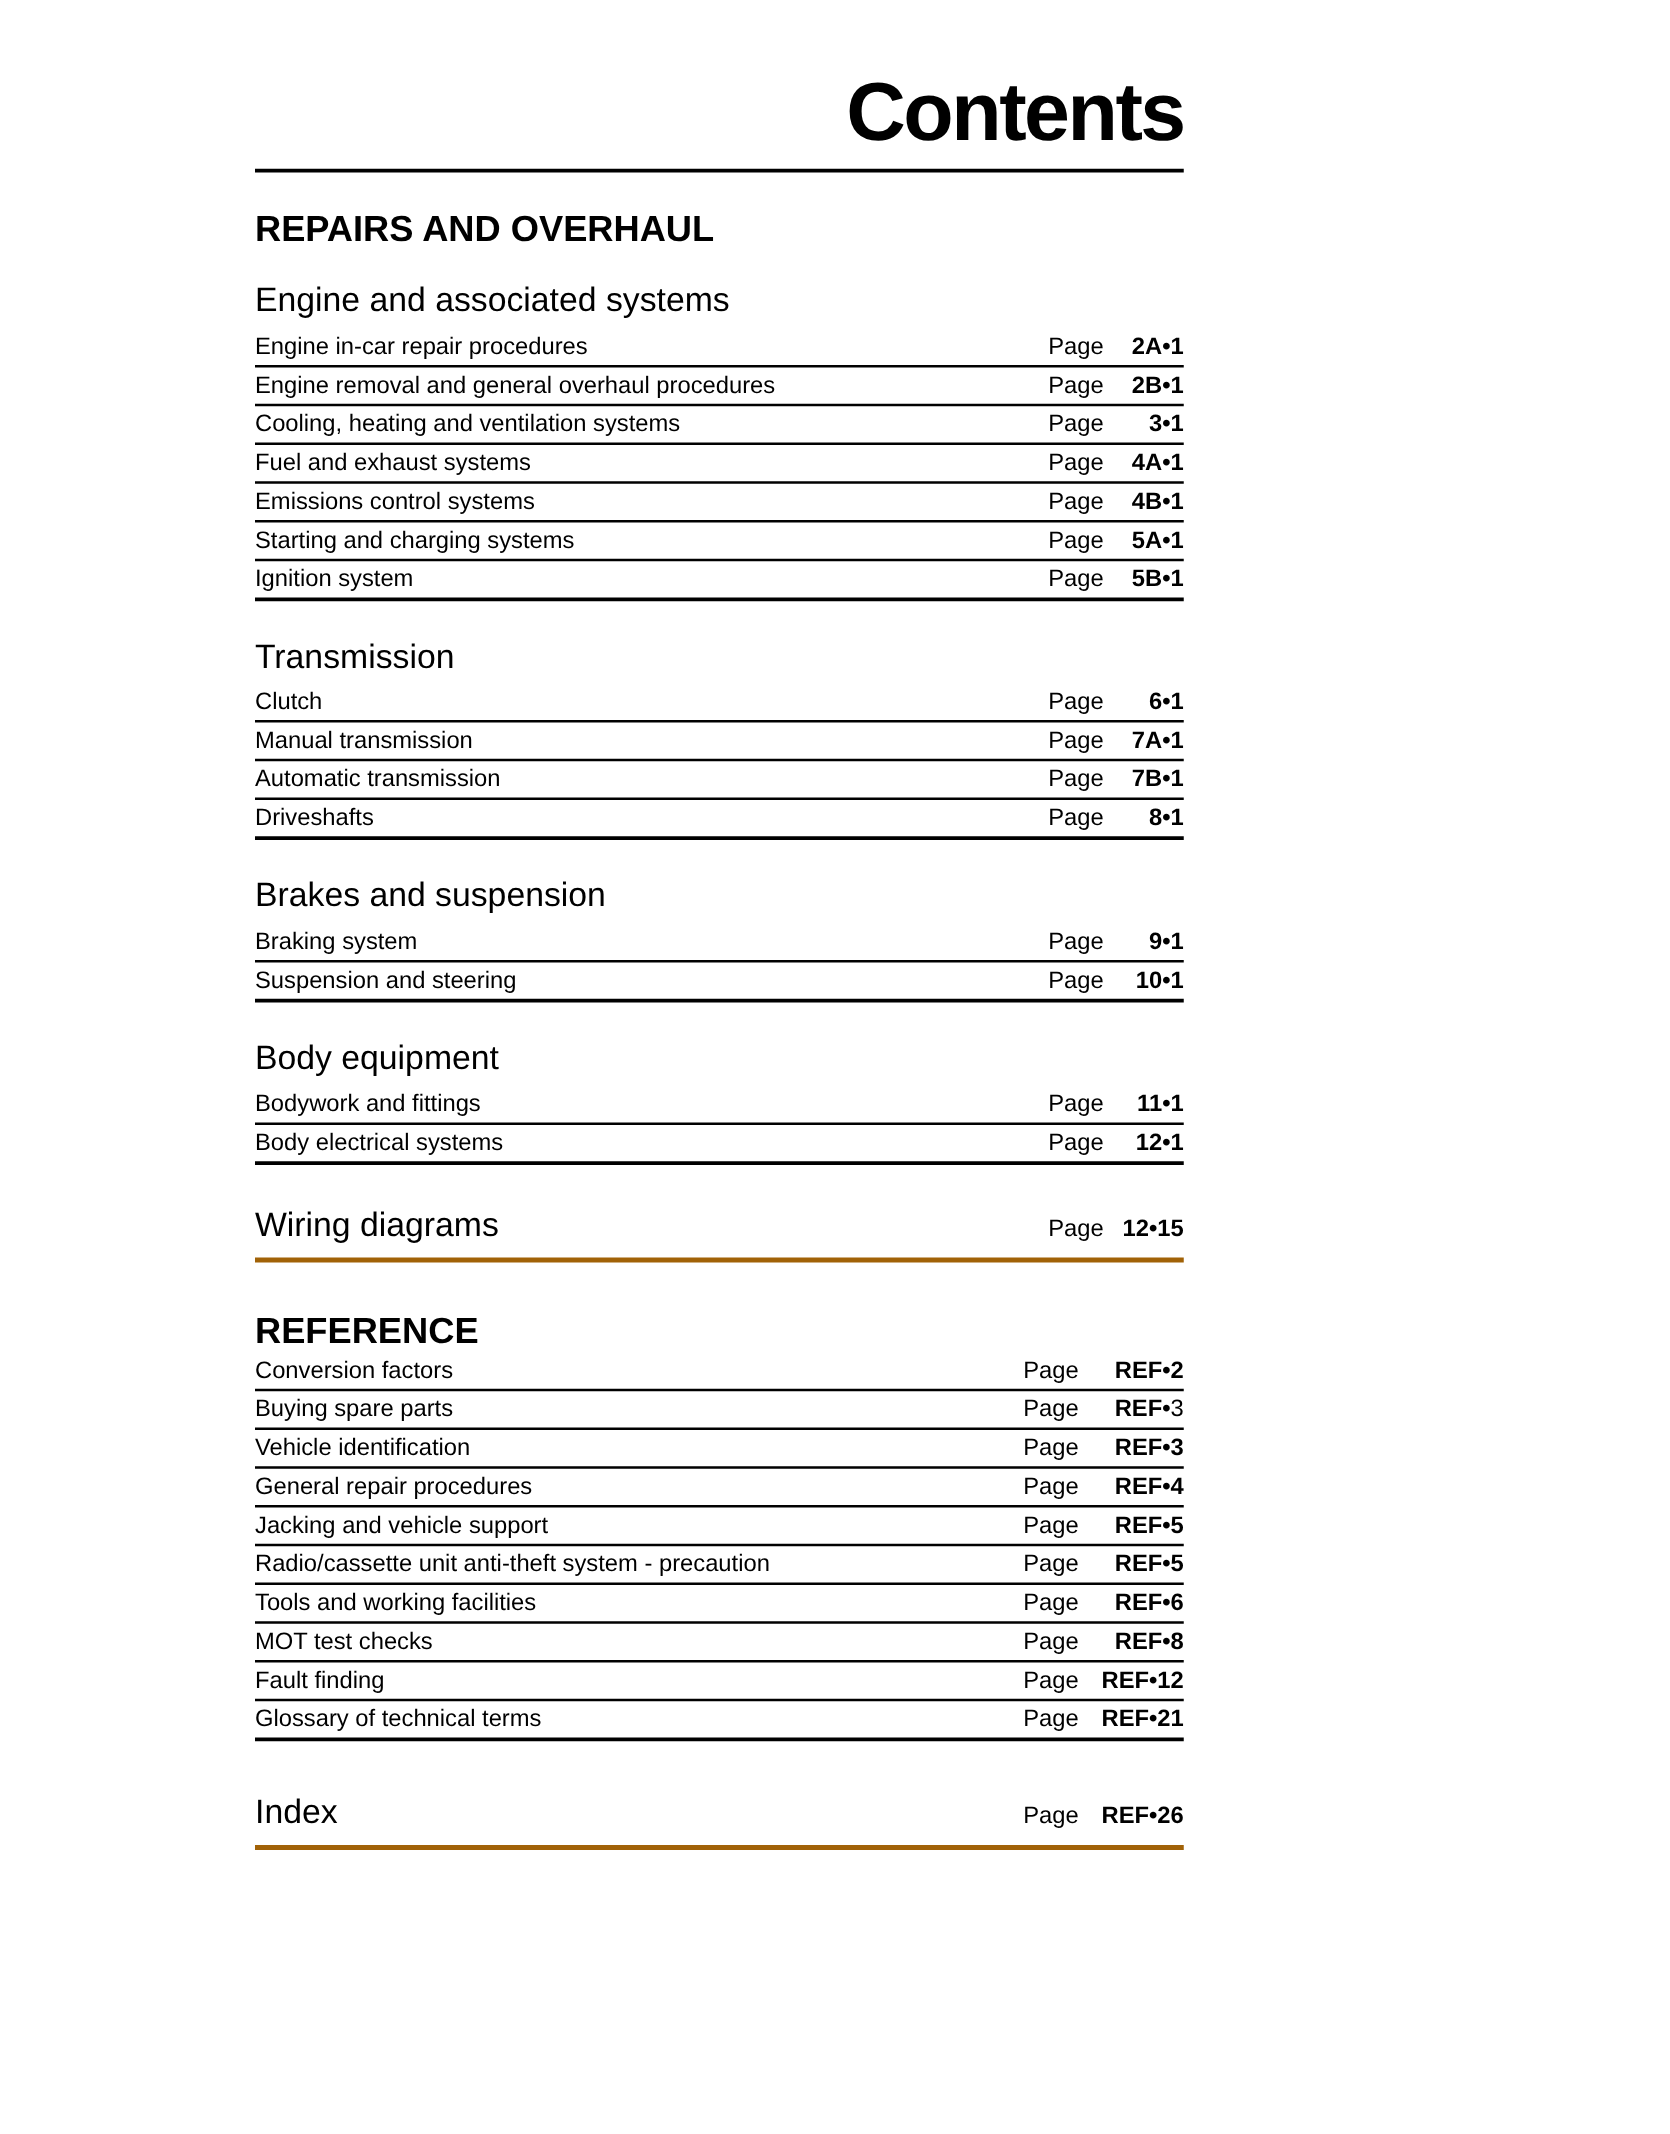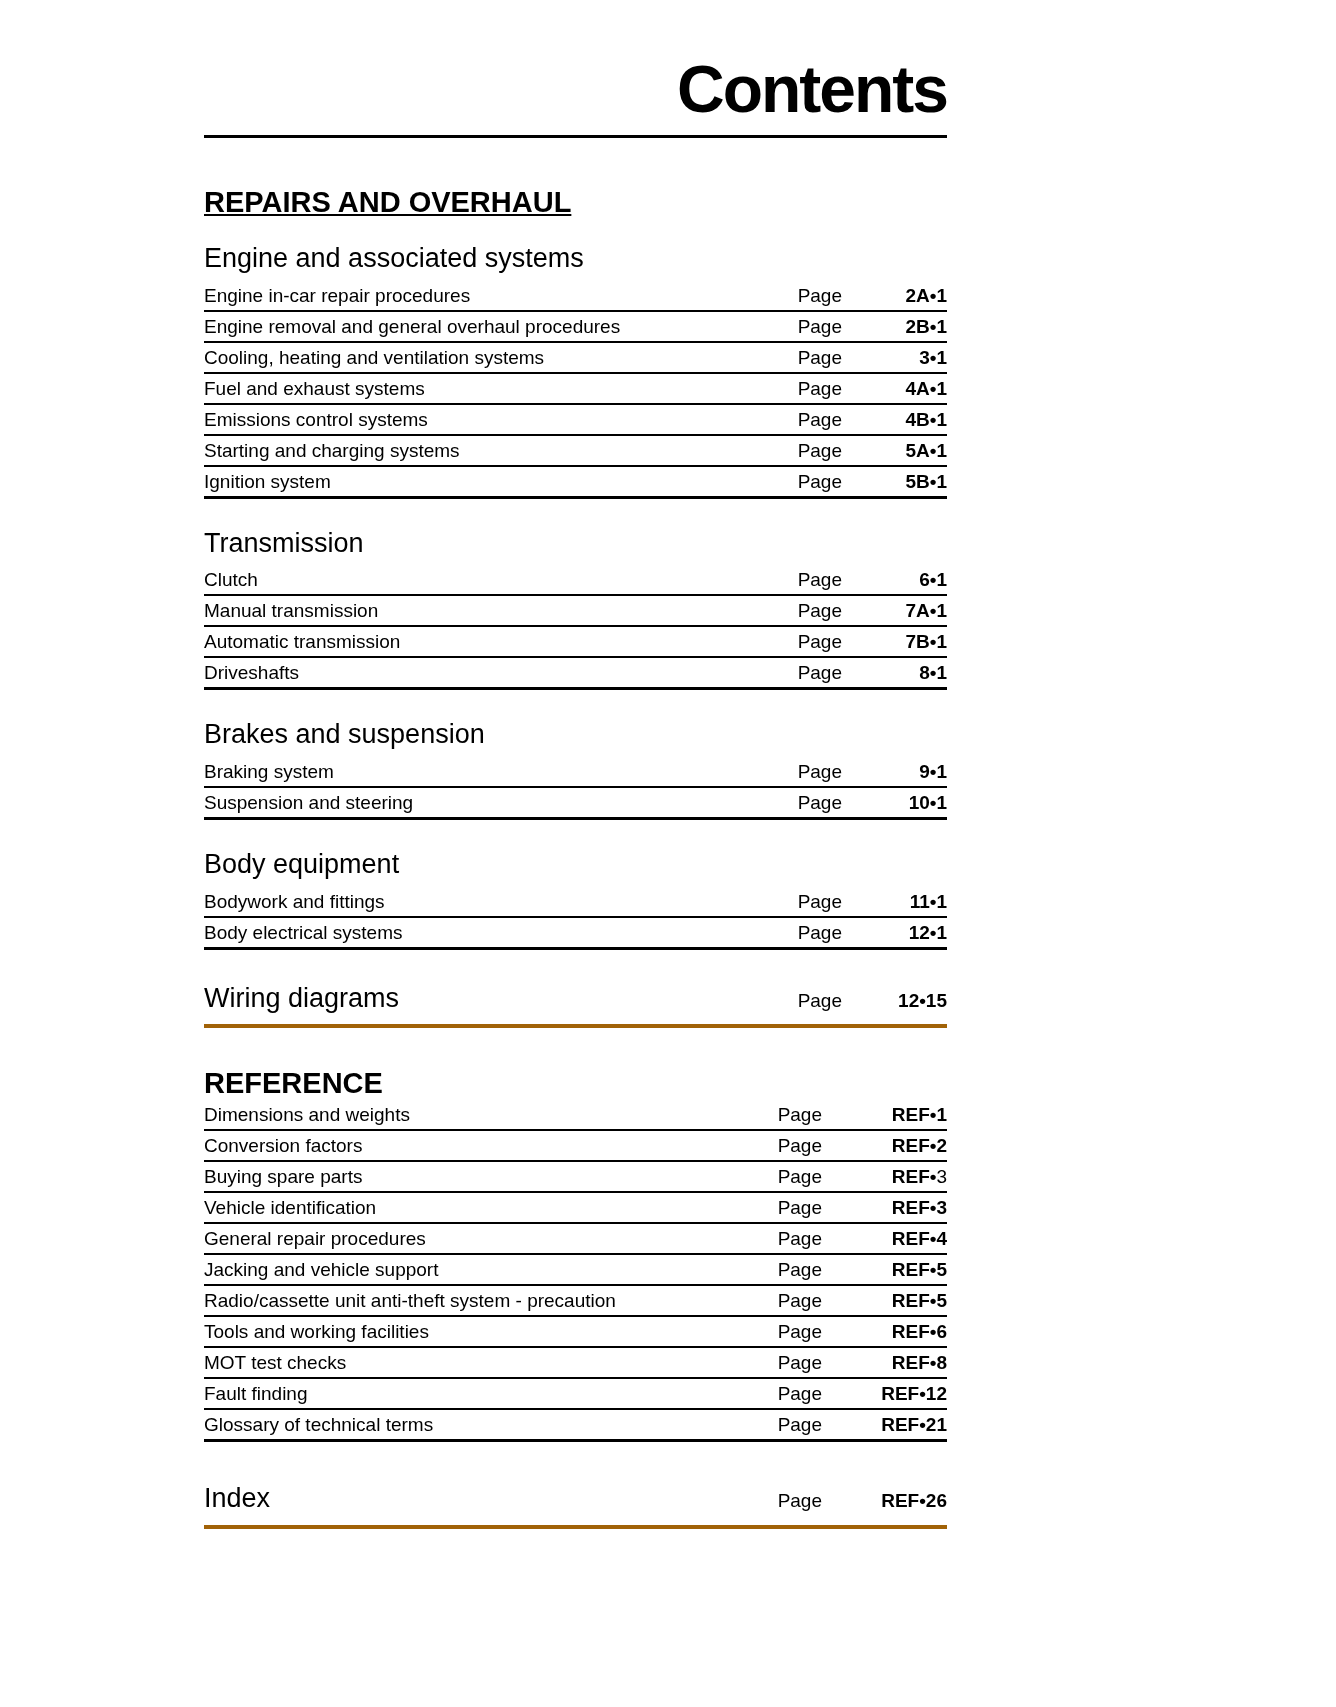--- a/index.html
+++ b/index.html
@@ -26,21 +26,21 @@
     line-height:1;
   }
   .title-rule { border-bottom:3px solid #000; margin-top:13px; }
   
   .caps-heading {
     font-size:29px;
     font-weight:700;
     line-height:1.1;
     margin:0;
   }
-  .repairs-header { margin-top:49px;text-decoration:underline; }
+  .repairs-header { margin-top:31px; }
   
   .sub-heading {
     font-size:27px;
     font-weight:400;
     line-height:1.1;
     margin:0 0 7px 0;
   }
   .group-reference .caps-heading { }
   
   .group-engine { margin-top:25px; }
@@ -61,21 +61,20 @@
   .items .row:last-child { border-bottom-width:3px; }
   .row-left { white-space:nowrap; }
   .row-right { white-space:nowrap; }
   .page-label { font-size:19px; font-weight:400; }
   .num {
     display:inline-block;
     min-width:64px;
     text-align:right;
     font-weight:700;
     font-size:19px;
-    margin-left:41px;
   }
   .wide-num .num { min-width:84px; }
   .num-tail { font-weight:400; }
   
   .big-row {
     display:flex;
     justify-content:space-between;
     align-items:baseline;
     border-bottom:4px solid #a16207;
     padding-bottom:11px;
@@ -173,24 +172,20 @@
       <section class="group group-wiring">
         <div class="big-row">
           <h2 class="sub-heading">Wiring diagrams</h2>
           <span class="row-right"><span class="page-label">Page</span><span class="num">12•15</span></span>
         </div>
       </section>
       <section class="group group-reference wide-num">
         <h2 class="caps-heading">REFERENCE</h2>
         <div class="items">
           <div class="row">
-            <span class="row-left">Dimensions and weights</span>
-            <span class="row-right"><span class="page-label">Page</span><span class="num"><span>REF•1</span><span class="num-tail"></span></span></span>
-          </div>
-          <div class="row">
             <span class="row-left">Conversion factors</span>
             <span class="row-right"><span class="page-label">Page</span><span class="num"><span>REF•2</span><span class="num-tail"></span></span></span>
           </div>
           <div class="row">
             <span class="row-left">Buying spare parts</span>
             <span class="row-right"><span class="page-label">Page</span><span class="num"><span>REF•</span><span class="num-tail">3</span></span></span>
           </div>
           <div class="row">
             <span class="row-left">Vehicle identification</span>
             <span class="row-right"><span class="page-label">Page</span><span class="num"><span>REF•3</span><span class="num-tail"></span></span></span>

